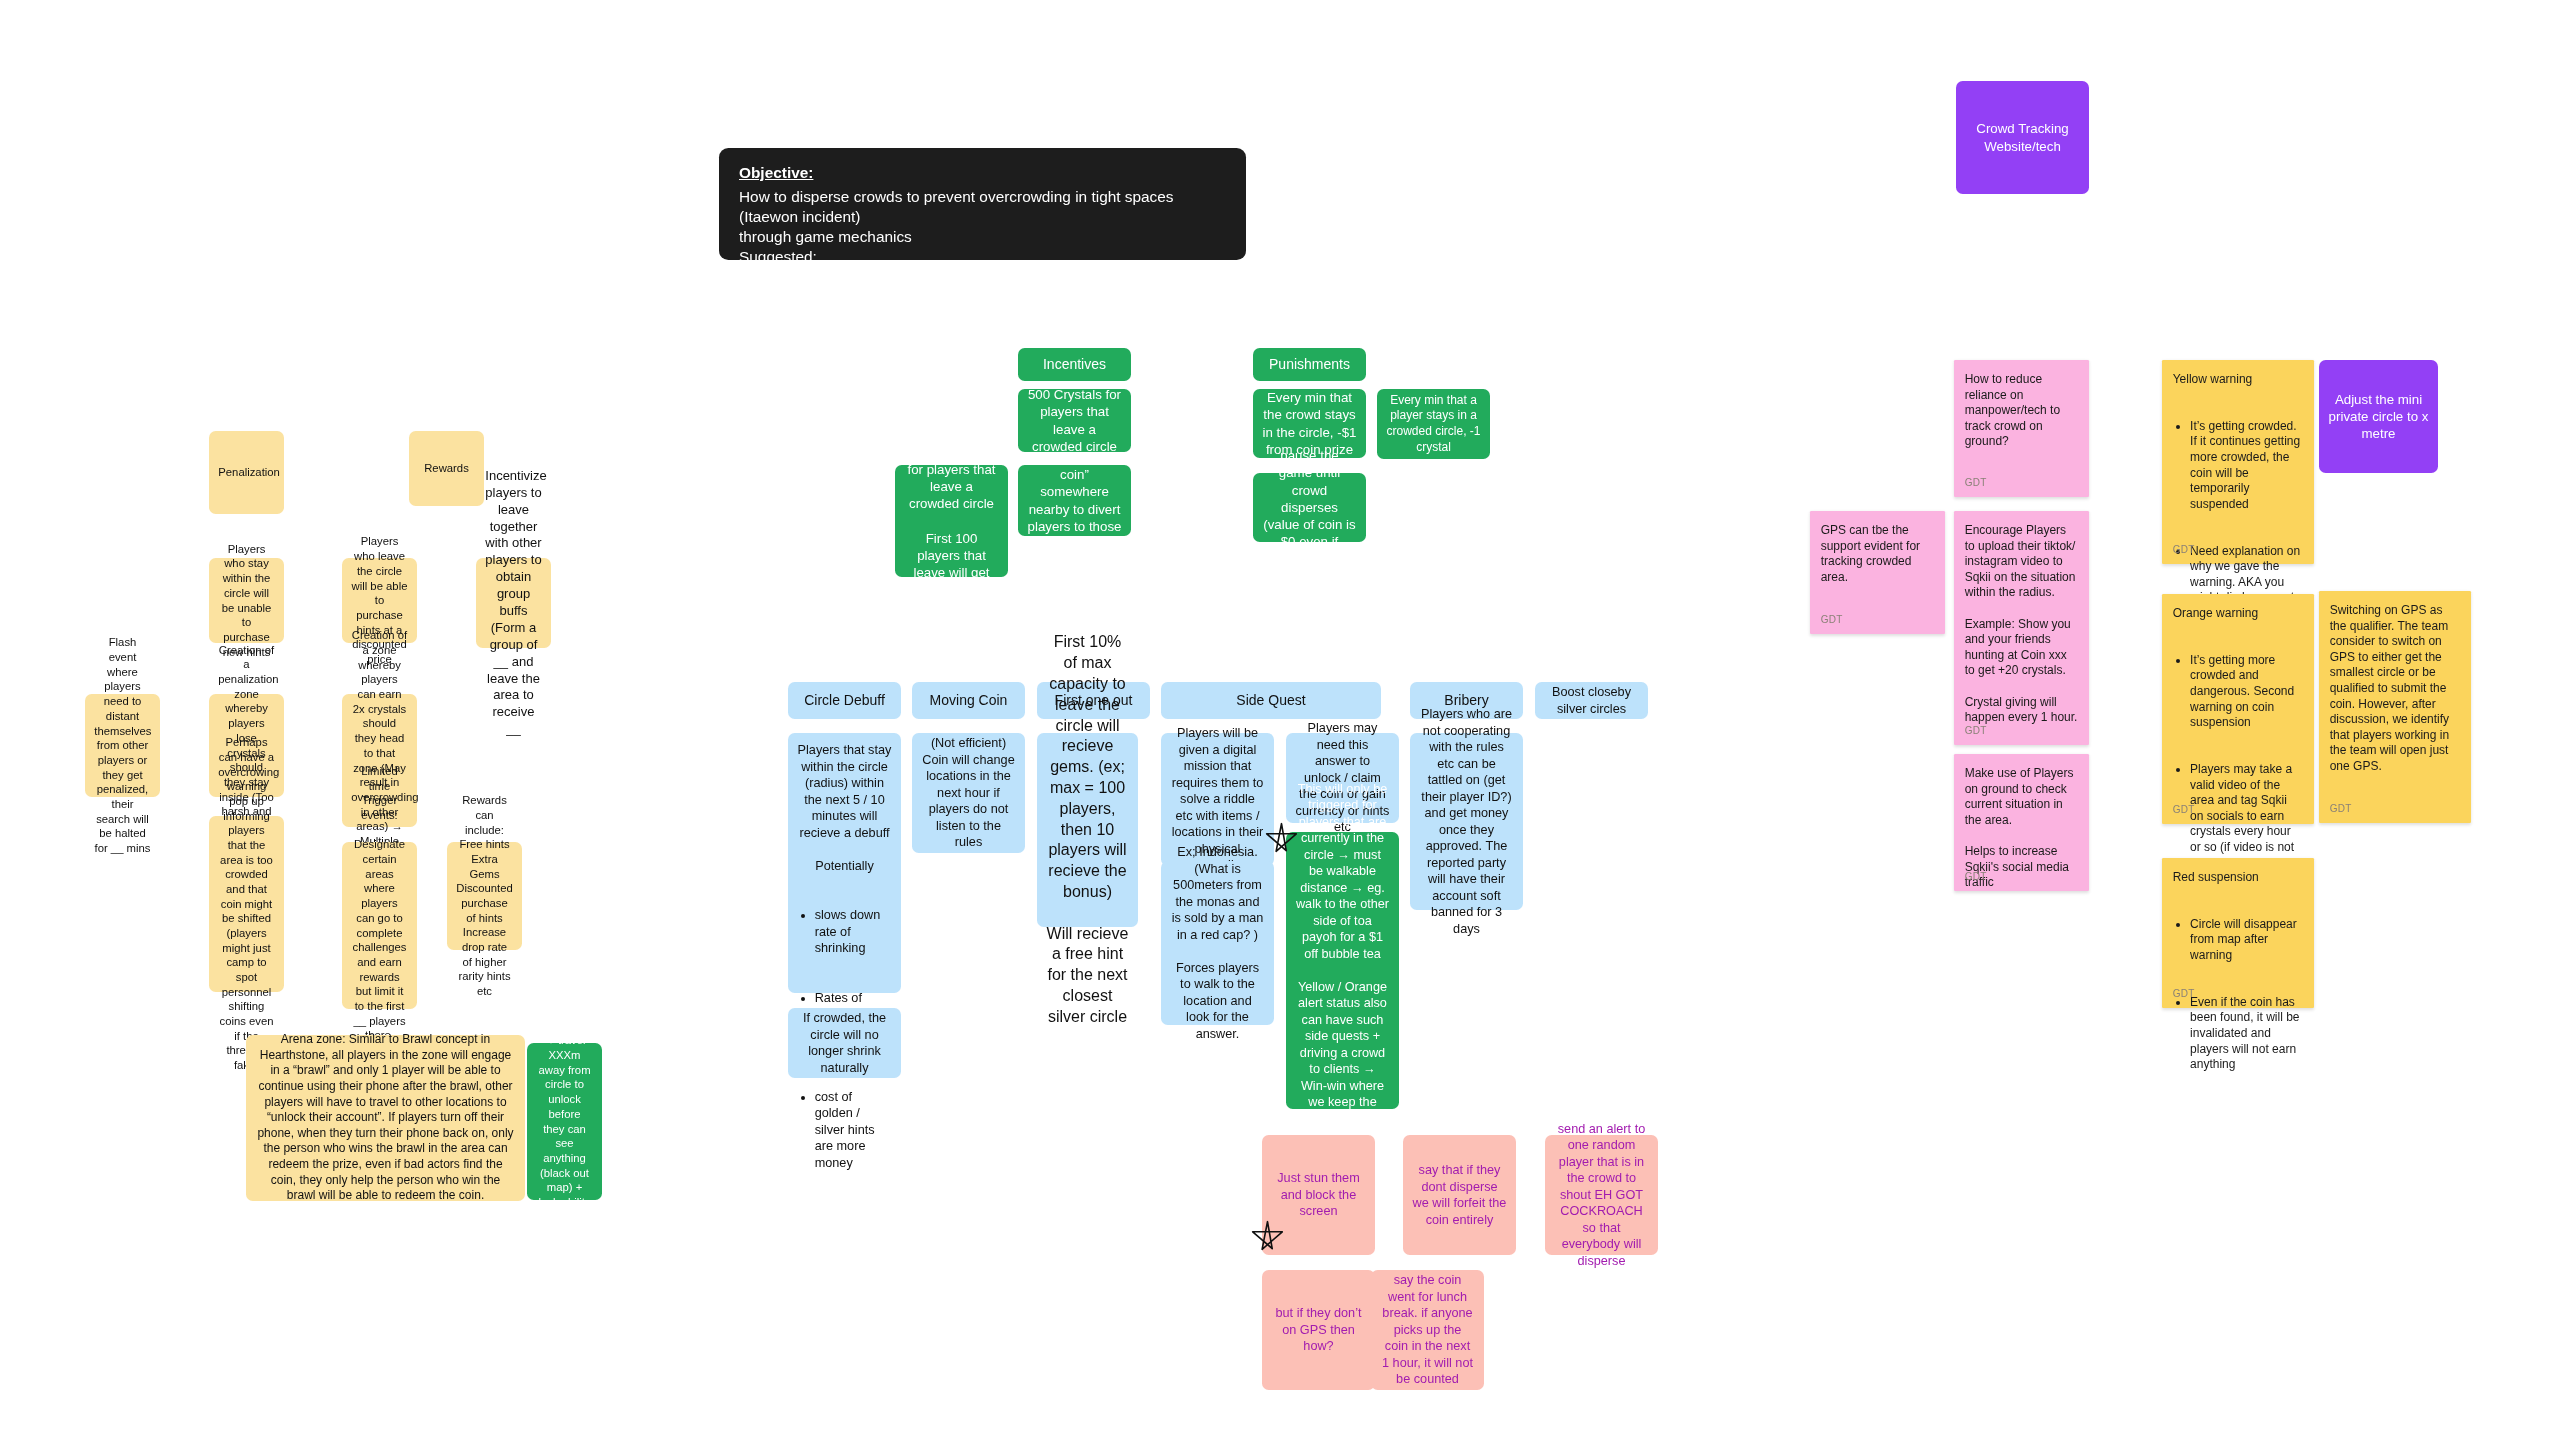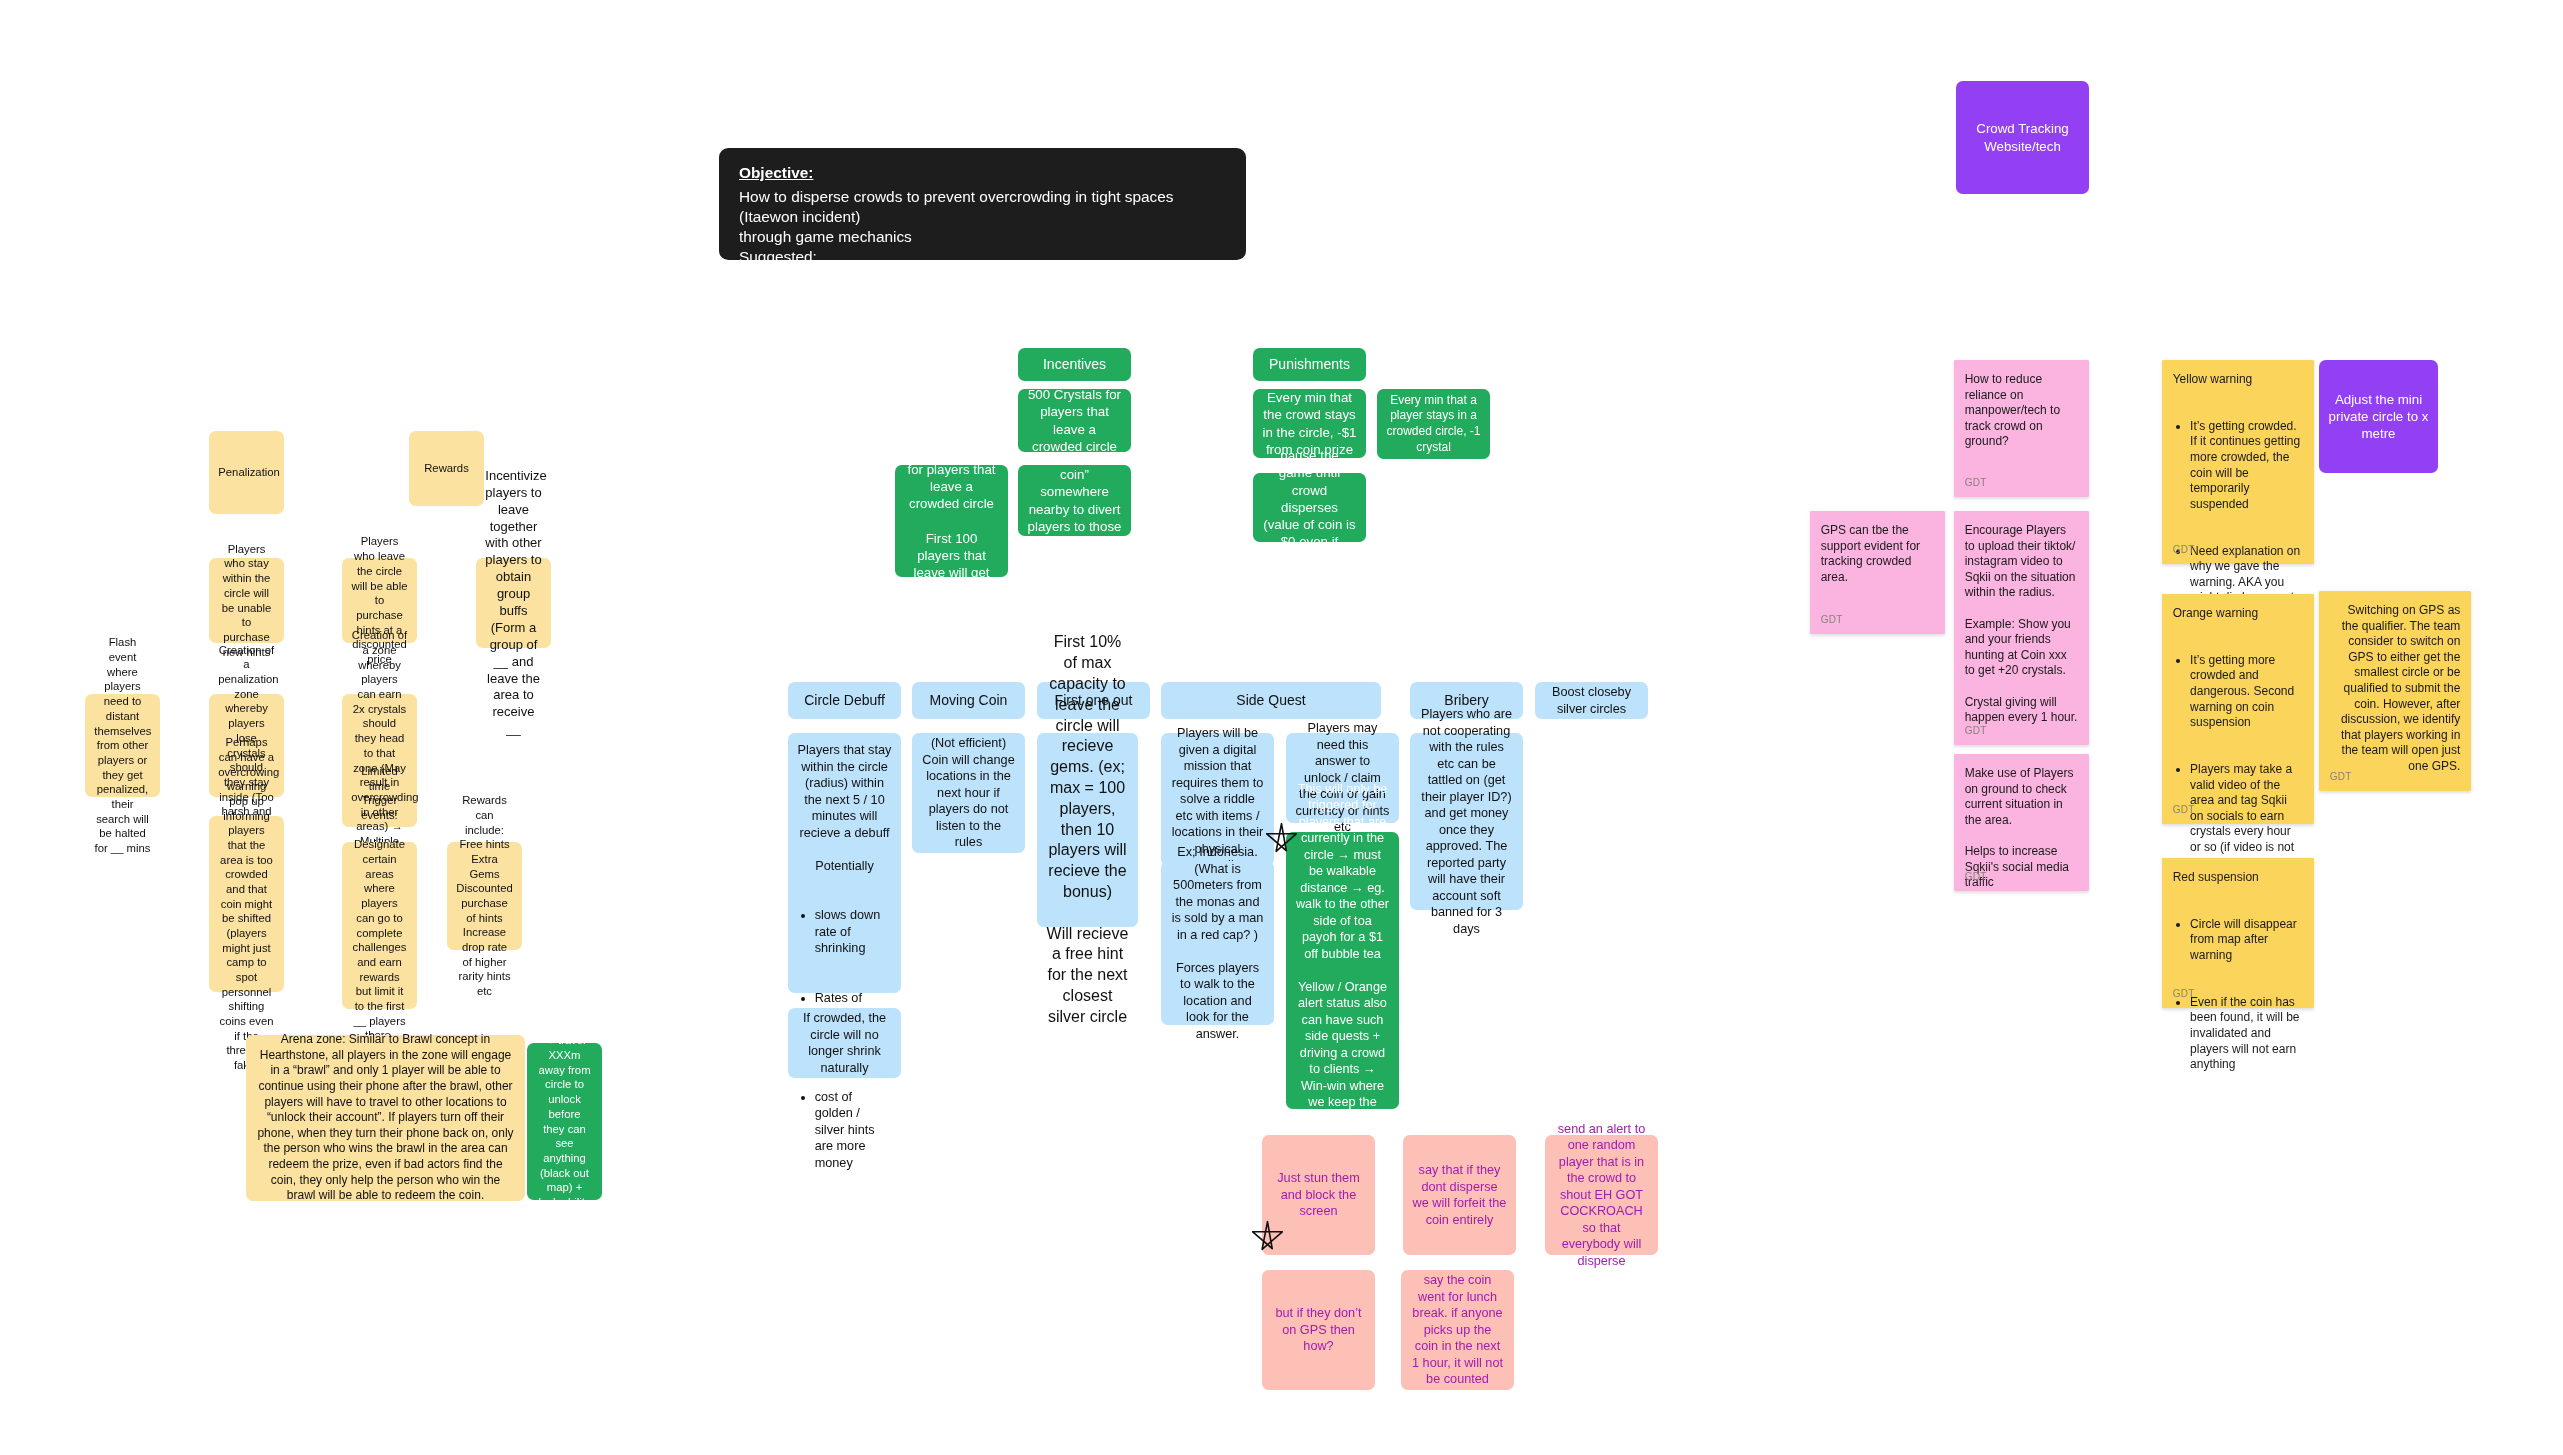--- a/index.html
+++ b/index.html
@@ -204,32 +204,32 @@
 
   <div class="card goldnote top" style="left:2162px;top:858px;width:152px;height:150px;font-size:12px;padding:12px 10.7px 23px;">
     <span class="hdr">Red suspension</span>
     <ul class="bullets">
       <li>Circle will disappear from map after warning</li>
       <li>Even if the coin has been found, it will be invalidated and players will not earn anything</li>
     </ul>
     <span class="tag">GDT</span>
   </div>
 
-  <div class="card goldnote top" style="left:2319px;top:591px;width:152px;height:200px;font-size:12px;padding:12px 10.7px 23px;text-align:right;">
+  <div class="card goldnote top" style="left:2319px;top:591px;width:152px;height:232px;font-size:12px;padding:12px 10.7px 23px;">
     <span class="body">Switching on GPS as the qualifier. The team consider to switch on GPS to either get the smallest circle or be qualified to submit the coin. However, after discussion, we identify that players working in the team will open just one GPS.</span>
     <span class="tag">GDT</span>
   </div>
 
   <div class="card salmon" style="left:1262px;top:1135px;width:113px;height:120px;font-size:12.7px;">Just stun them and block the screen</div>
 
   <div class="card salmon" style="left:1262px;top:1270px;width:113px;height:120px;font-size:12.7px;">but if they don’t on GPS then how?</div>
 
   <div class="card salmon" style="left:1403px;top:1135px;width:113px;height:120px;font-size:12.7px;">say that if they dont disperse we will forfeit the coin entirely</div>
 
-  <div class="card salmon" style="left:1401px;top:1270px;width:113px;height:120px;font-size:12.7px;">say the coin went for lunch break. if anyone picks up the coin in the next 1 hour, it will not be counted</div>
+  <div class="card salmon" style="left:1371px;top:1270px;width:113px;height:120px;font-size:12.7px;">say the coin went for lunch break. if anyone picks up the coin in the next 1 hour, it will not be counted</div>
 
   <div class="card salmon" style="left:1545px;top:1135px;width:113px;height:120px;font-size:12.7px;">send an alert to one random player that is in the crowd to shout EH GOT COCKROACH so that everybody will disperse</div>
 
   <div class="star" style="left:1264px;top:821px;width:35px;height:35px;">
     <svg viewBox="0 0 52 52" width="35" height="35">
       <path d="M26 4 L33 44 L4 19 L48 19 L18 45 Z" fill="none" stroke="#111" stroke-width="2.4" stroke-linejoin="round"></path>
     </svg>
   </div>
 
   <div class="star" style="left:1250px;top:1219px;width:35px;height:35px;">

